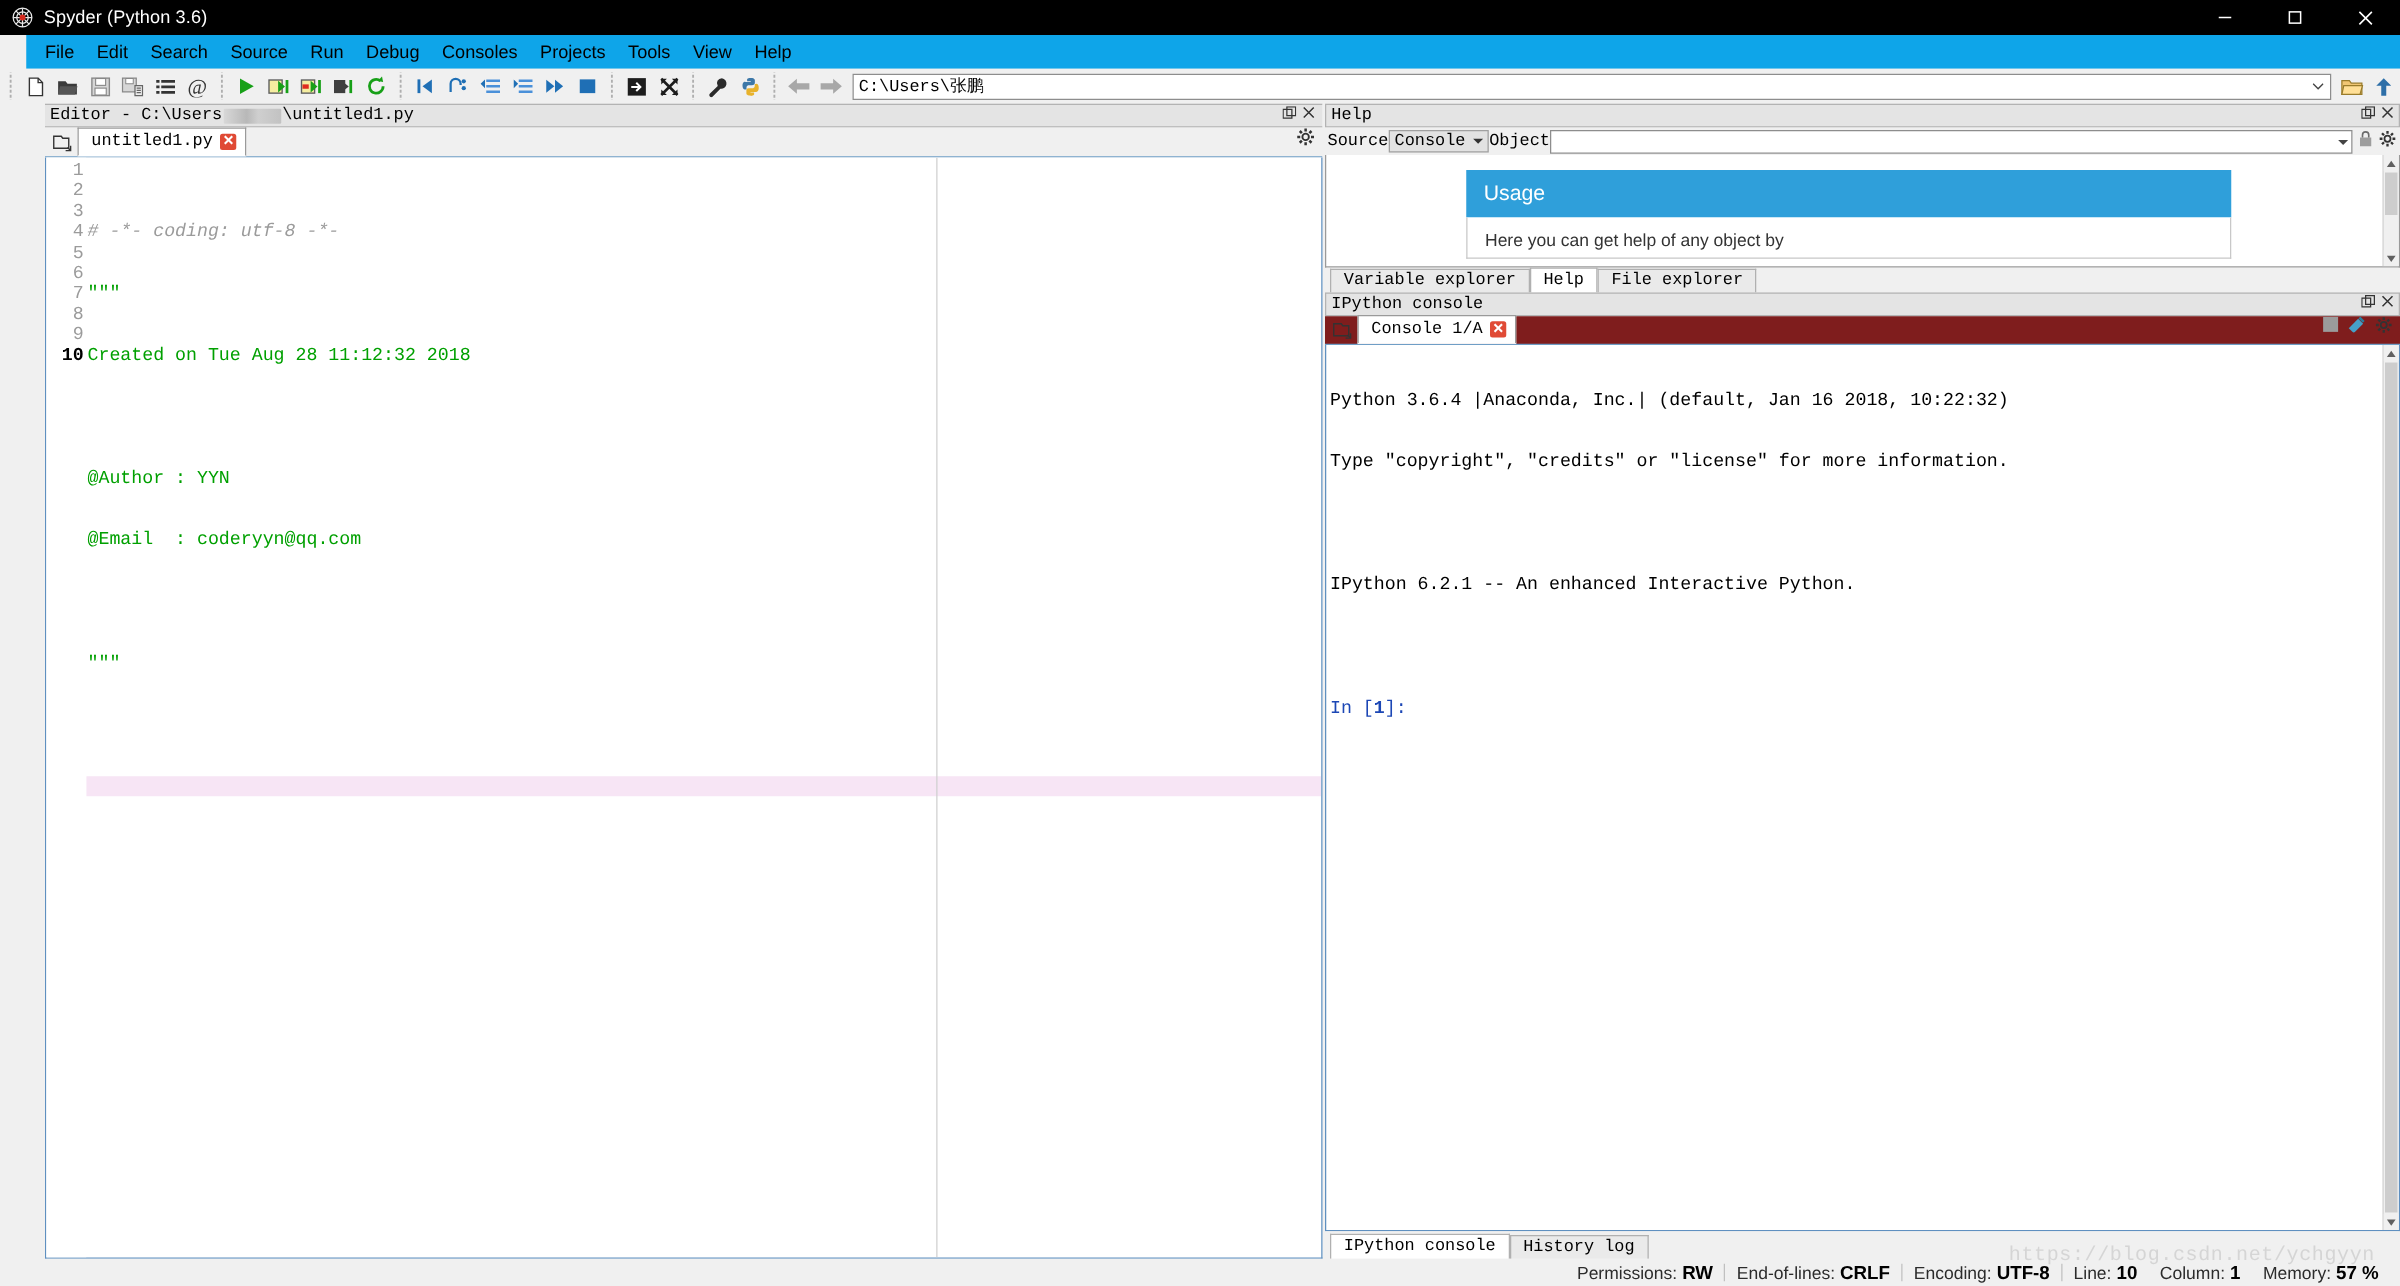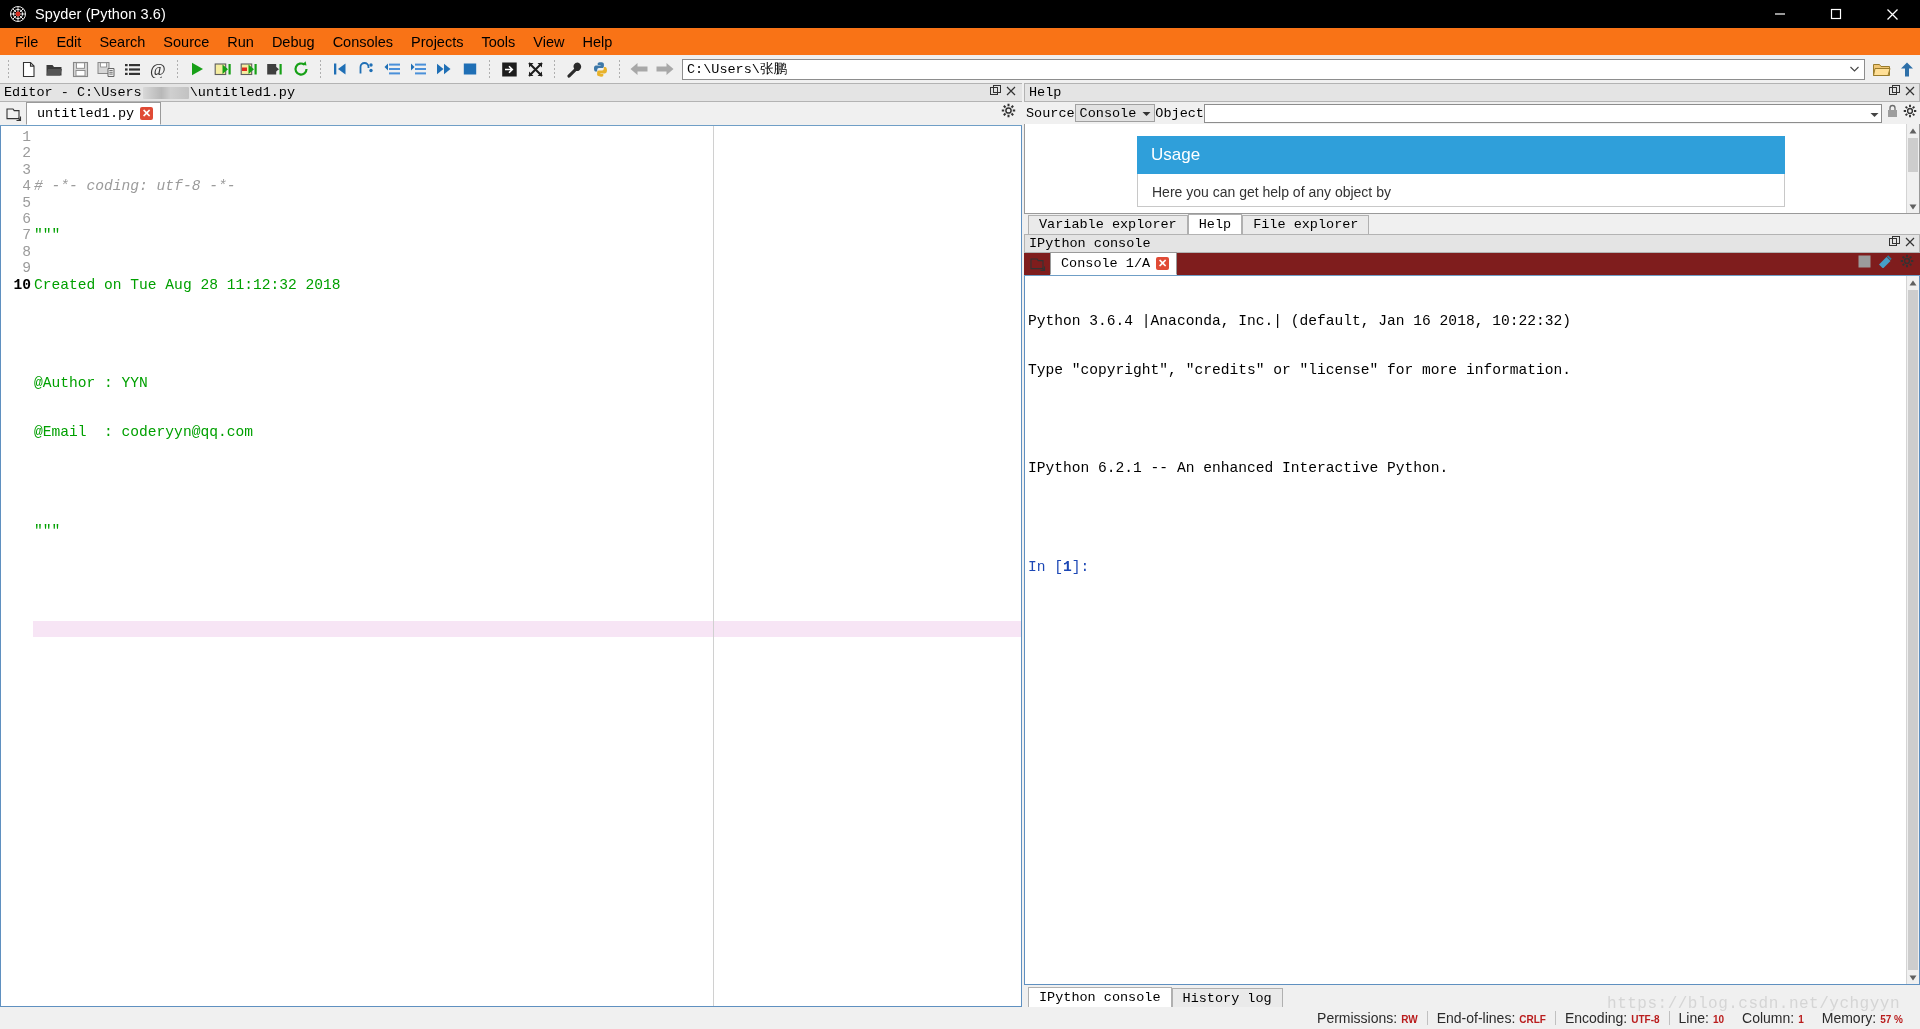--- a/index.html
+++ b/index.html
@@ -31,23 +31,24 @@
   .tb-btns { display: flex; height: 28px; }
   .tb-btn {
     width: 56px; height: 28px; display: flex;
     align-items: center; justify-content: center;
     color: #fff; font-size: 15px;
   }
   .tb-btn svg { display:block; }
 
   
   .menubar {
-    height: 27px; background: #f97316; display: flex;
+    height: 27px; background: #0ea5e9; display: flex;
     align-items: center; padding-left: 6px; flex: 0 0 27px;
     border-bottom: 0px;
+    margin-left: 21px;
   }
   .menu-item {
     padding: 3px 9px; font-size: 14.5px; color: #000;
     font-family: "Liberation Sans", sans-serif; cursor: default;
   }
 
   
   .toolbar {
     height: 28px; background: #f0f0f0; display: flex;
     align-items: center; flex: 0 0 28px; padding-left: 2px;
@@ -70,21 +71,21 @@
   .path-text {
     font-family: "Liberation Mono", monospace; font-size: 13.5px;
     padding-left: 4px; color: #000; white-space: nowrap; overflow: hidden;
   }
   .path-arrow {
     position: absolute; right: 2px; top: 0; height: 19px; width: 16px;
     display: flex; align-items: center; justify-content: center;
   }
 
   
-  .body-wrap { flex: 1; display: flex; min-height: 0; background: #f0f0f0; }
+  .body-wrap { flex: 1; display: flex; min-height: 0; background: #f0f0f0; padding-left: 36px; }
 
   
   .editor-pane {
     width: 1022px; display: flex; flex-direction: column;
     min-height: 0; background: #f0f0f0;
   }
   .pane-title {
     height: 19px; background: #e4e4e4; border-top: 1px solid #b3b3b3;
     border-bottom: 1px solid #b3b3b3;
     display: flex; align-items: center; padding: 0 4px;
@@ -236,21 +237,21 @@
     height: 22px; display: flex; align-items: flex-end;
     background: #f0f0f0; padding-left: 4px; position: relative;
   }
   .statusbar {
     height: 22px; background: #f0f0f0; display: flex; align-items: center;
     justify-content: flex-end; padding-right: 8px; gap: 0px;
     flex: 0 0 22px; position: relative; text-align: center;
   }
   .st-group { display: flex; align-items: baseline; gap: 4px; padding: 0 9px; }
   .st-lbl { font-size: 14px; color: #2b2b2b; }
-  .st-val { font-size: 10px; font-weight: bold; color: #b91c1c; }
+  .st-val { font-size: 15px; font-weight: bold; color: #000000; }
   .st-div { width:1px; height:14px; background:#c0c0c0; }
   .watermark {
     position: absolute; right: 20px; bottom: 16px;
     color: #d5d5d5; font-size: 16px;
     font-family: "Liberation Mono", monospace; pointer-events: none;
     letter-spacing: .5px;
   }
   .icon-svg { display: block; }
 </style>
 </head>

